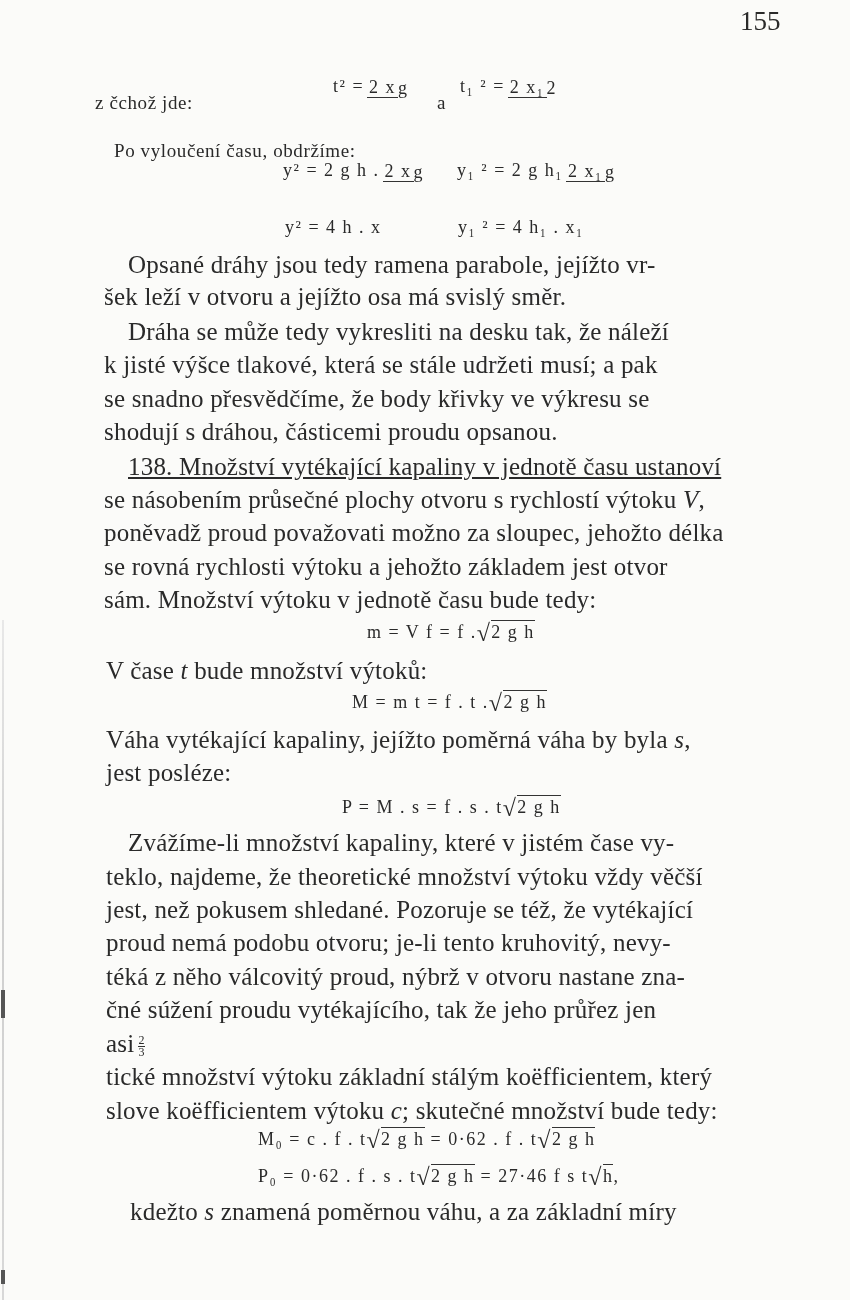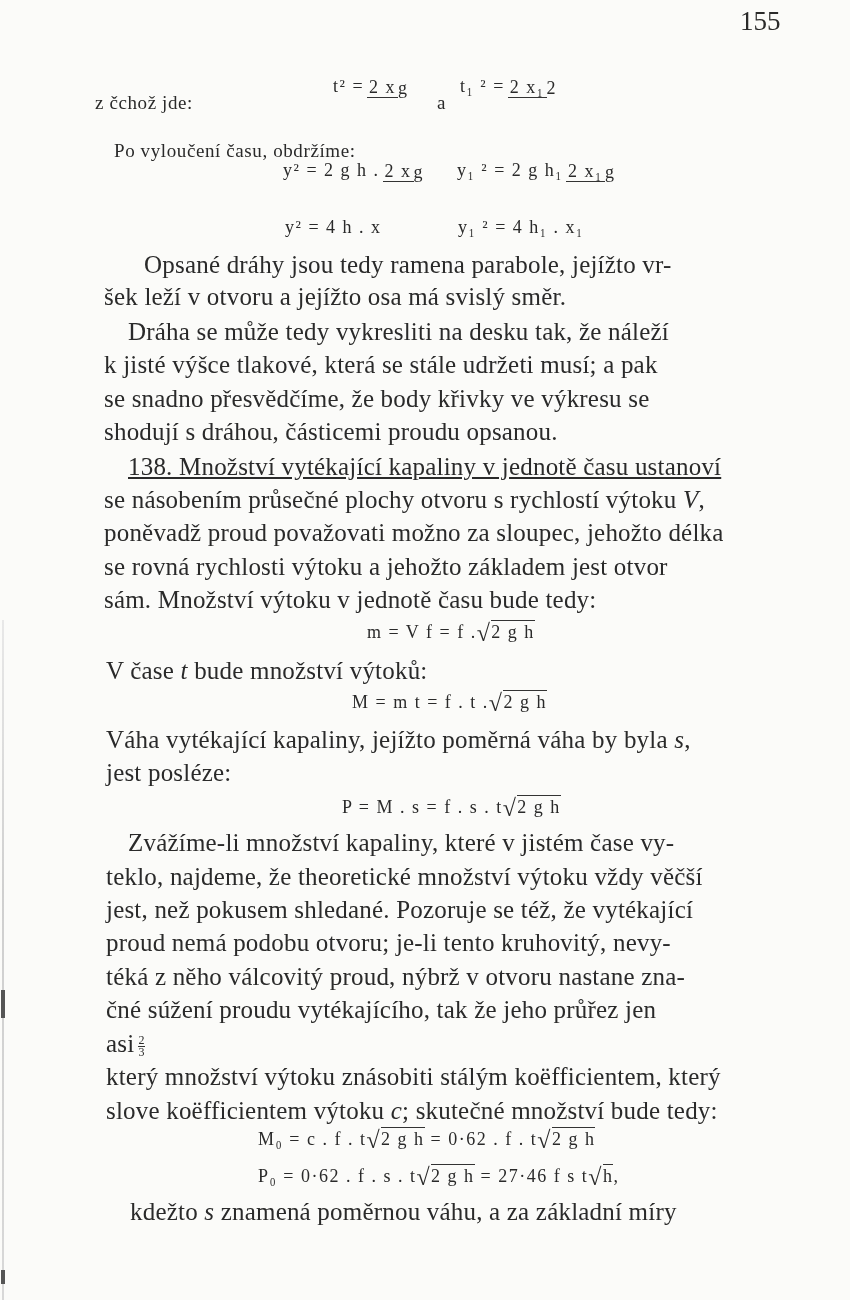--- a/index.html
+++ b/index.html
@@ -65,21 +65,21 @@
 </div>
 <div class="eq" style="left:457px;top:160px;">
   <span>y₁ ² = 2 g h₁</span><span class="frac">
       <span class="num">2 x₁</span>
       <span class="den">g</span>
     </span>
 </div>
 <div class="eq" style="left:285px;top:217px;">y² = 4 h . x</div>
 <div class="eq" style="left:458px;top:217px;text-align:center;">y₁ ² = 4 h₁ . x₁</div>
 
-<div class="ln" style="left:128px;top:250px;margin-left:16px;">Opsané dráhy jsou tedy ramena parabole, jejížto vr-</div>
+<div class="ln" style="left:128px;top:250px;">Opsané dráhy jsou tedy ramena parabole, jejížto vr-</div>
 <div class="ln" style="left:104px;top:282px;">šek leží v otvoru a jejížto osa má svislý směr.</div>
 
 <div class="ln" style="left:128px;top:317px;">Dráha se může tedy vykresliti na desku tak, že náleží</div>
 <div class="ln" style="left:104px;top:350px;">k jisté výšce tlakové, která se stále udržeti musí; a pak</div>
 <div class="ln" style="left:104px;top:384px;">se snadno přesvědčíme, že body křivky ve výkresu se</div>
 <div class="ln" style="left:104px;top:417px;">shodují s dráhou, částicemi proudu opsanou.</div>
 
 <div class="ln" style="left:128px;top:452px;text-decoration:underline;">138. Množství vytékající kapaliny v jednotě času ustanoví</div>
 <div class="ln" style="left:104px;top:485px;"><span>se násobením průsečné plochy otvoru s rychlostí výtoku</span> <span class="it">V</span><span>,</span></div>
 <div class="ln" style="left:104px;top:518px;">poněvadž proud považovati možno za sloupec, jehožto délka</div>
@@ -106,21 +106,21 @@
 <div class="ln" style="left:128px;top:828px;">Zvážíme-li množství kapaliny, které v jistém čase vy-</div>
 <div class="ln" style="left:106px;top:862px;">teklo, najdeme, že theoretické množství výtoku vždy věčší</div>
 <div class="ln" style="left:106px;top:895px;">jest, než pokusem shledané. Pozoruje se též, že vytékající</div>
 <div class="ln" style="left:106px;top:928px;">proud nemá podobu otvoru; je-li tento kruhovitý, nevy-</div>
 <div class="ln" style="left:106px;top:962px;">téká z něho válcovitý proud, nýbrž v otvoru nastane zna-</div>
 <div class="ln" style="left:106px;top:995px;">čné súžení proudu vytékajícího, tak že jeho průřez jen</div>
 <div class="ln" style="left:106px;top:1029px;"><span>asi</span><span class="ffrac">
       <span>2</span>
       <span>3</span>
     </span></div>
-<div class="ln" style="left:106px;top:1062px;">který množství výtoku znásobiti stálým koëfficientem, který</div>
+<div class="ln" style="left:106px;top:1062px;">tické množství výtoku základní stálým koëfficientem, který</div>
 <div class="ln" style="left:106px;top:1096px;"><span>slove koëfficientem výtoku</span> <span class="it">c</span><span>; skutečné množství bude tedy:</span></div>
 
 <div class="eq" style="left:258px;top:1127px;font-family:Liberation Serif, serif;">
   <span>M₀ =   c . f . t</span><span class="sqrt"><span class="rad">√</span><span class="under">2 g h</span></span><span> = 0·62 . f . t</span><span class="sqrt"><span class="rad">√</span><span class="under">2 g h</span></span>
 </div>
 <div class="eq" style="left:258px;top:1164px;">
   <span>P₀ = 0·62 . f . s . t</span><span class="sqrt"><span class="rad">√</span><span class="under">2 g h</span></span><span> = 27·46 f s t</span><span class="sqrt"><span class="rad">√</span><span class="under">h</span></span><span>,</span>
 </div>
 
 <div class="ln" style="left:130px;top:1197px;"><span>kdežto</span> <span class="it">s</span> <span>znamená poměrnou váhu, a za základní míry</span></div>

